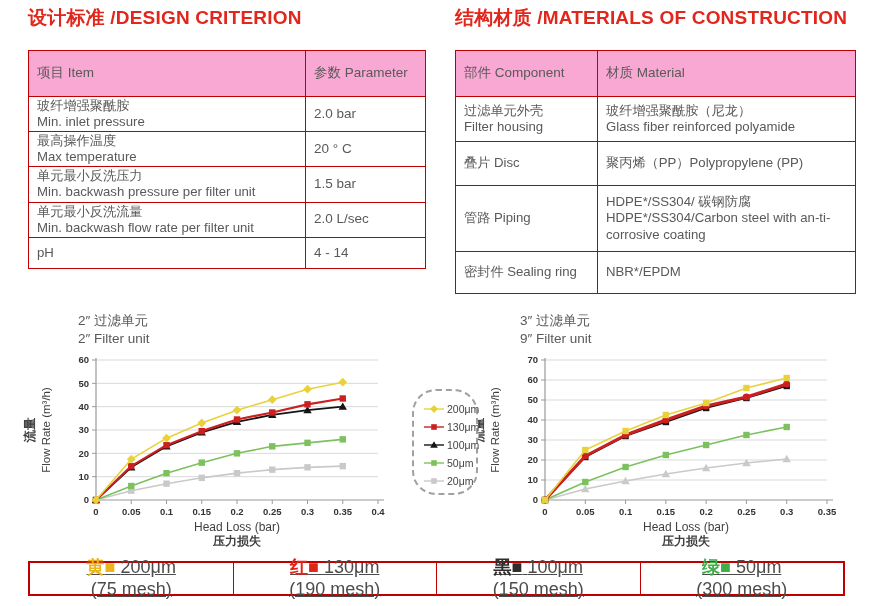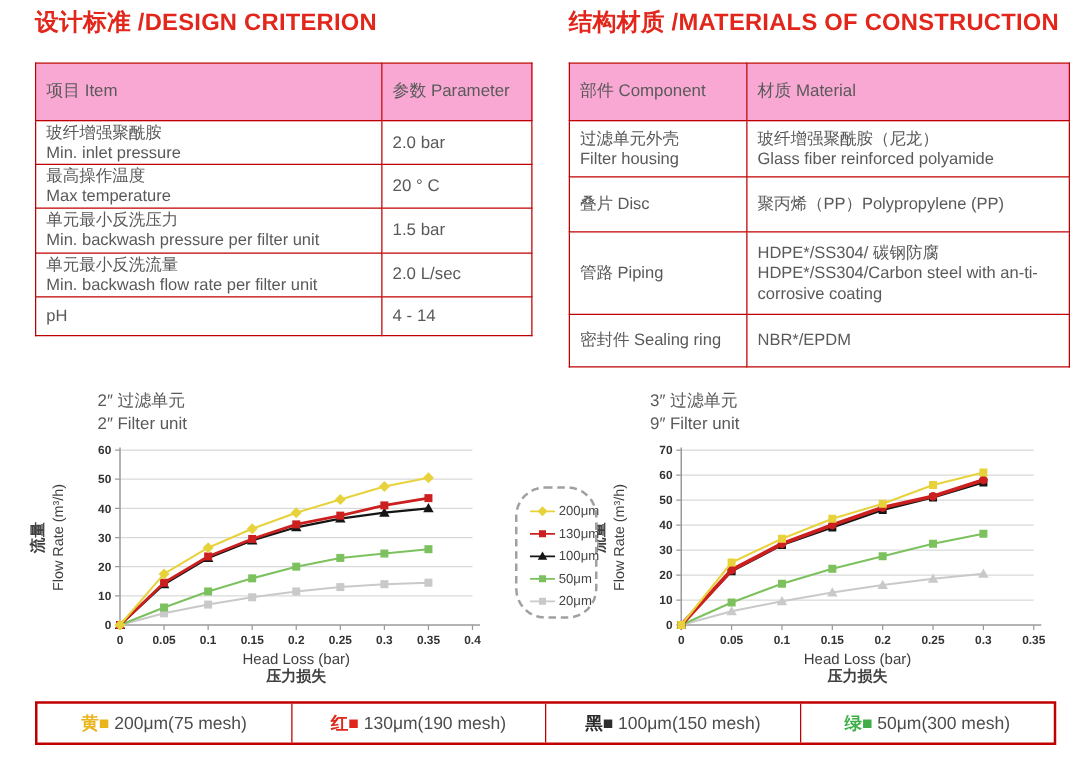--- a/index.html
+++ b/index.html
@@ -29,22 +29,22 @@
   #chart-2in { left:18px; } #chart-3in { left:467px; }
 
   #legend-box { position:absolute; left:412px; top:389px; width:66px; height:106px;
     border:2px dashed #a0a0a0; border-radius:24px; padding:9px 0 0 9px; background:#fff; }
   .lg-item { display:flex; align-items:center; height:18px; }
   .lg-item svg { flex:0 0 auto; }
   .lg-label { font-size:10.5px; color:#444; margin-left:2px; }
 
   #bottom-legend { position:absolute; left:28px; top:561px; width:817px; height:35px;
     display:flex; border:2px solid #c00000; }
-  .bl-cell { flex:1; border-right:1.6px solid #c00000; display:flex; flex-direction:row;
-    align-items:center; justify-content:center; font-size:14px; color:#4c4c4c; line-height:1.18; }
+  .bl-cell { flex:1; border-right:1.6px solid #c00000; display:flex; flex-direction:column;
+    align-items:center; justify-content:center; font-size:18px; color:#4c4c4c; line-height:1.18;text-decoration:underline; }
   .bl-cell:last-child { border-right:none; }
   .bl-swatch { font-weight:bold; }
 </style>
 </head>
 <body>
 
 <div id="page">
 
   <div class="heading" id="heading-left">设计标准 /DESIGN CRITERION</div>
   <div class="heading" id="heading-right">结构材质 /MATERIALS OF CONSTRUCTION</div>

